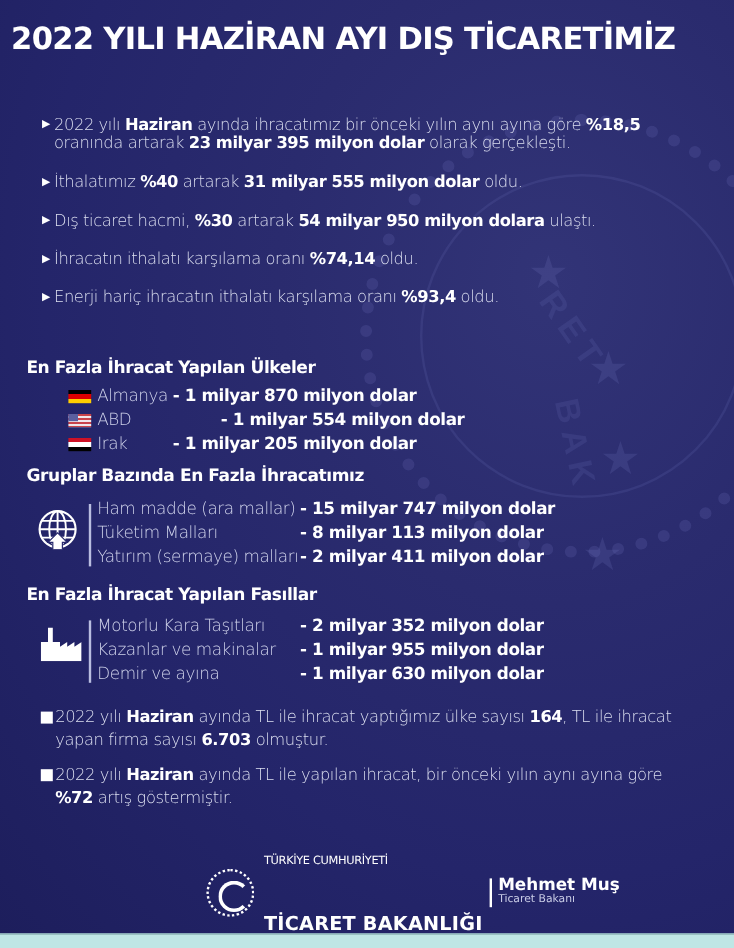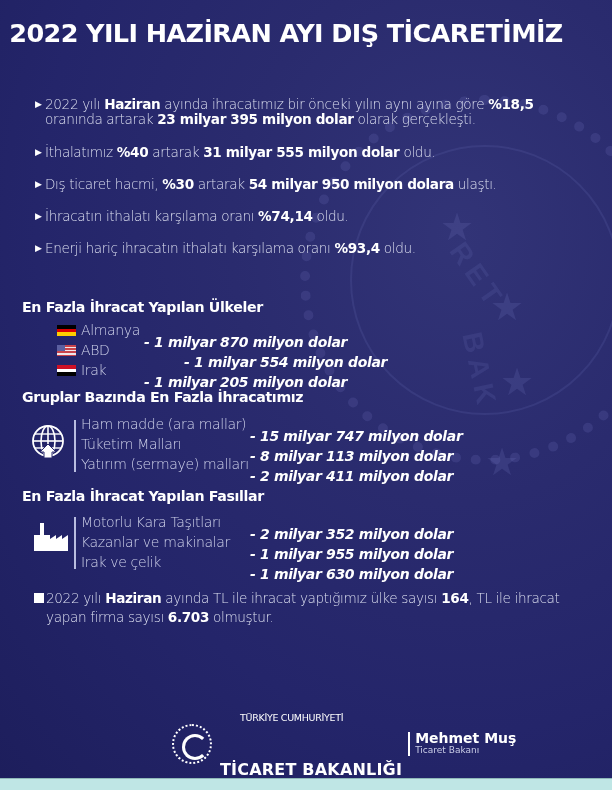--- a/index.html
+++ b/index.html
@@ -21,40 +21,40 @@
   .bullets { position: absolute; left: 35px; top: 97px; width: 560px; }
   .bullet { display: flex; font-size: 13.6px; line-height: 15px; margin-bottom: 18px; color: #dcdff0; font-family: "DejaVu Sans", sans-serif; letter-spacing: -0.35px; font-weight: 300; }
   .bullet .tri { width: 10px; flex: 0 0 10px; font-size: 9px; line-height: 15px; color: #ffffff; }
   .bullet b { color: #ffffff; font-weight: bold; }
   .bullet.b2 { margin-bottom: 17px; }
 
   .section-title { position: absolute; left: 22px; font-family: "DejaVu Sans", sans-serif; font-weight: bold; font-size: 14.2px; color: #ffffff; letter-spacing: -0.35px; }
 
   .row { position: absolute; font-family: "DejaVu Sans", sans-serif; font-size: 14px; line-height: 20px; letter-spacing: -0.35px; }
   .row .label { position: absolute; left: 0; top: 0; color: #cfd2ea; white-space: nowrap; font-weight: 300; }
-  .row .value { position: absolute; top: 12px; color: #ffffff; font-weight: bold; white-space: nowrap; font-style: italic; }
+  .row .value { position: absolute; top: 0; color: #ffffff; font-weight: bold; white-space: nowrap; }
 
   .flag { position: absolute; left: 57px; width: 19px; height: 11px; }
   .flag-de { background: linear-gradient(#000 0 33%, #dd0000 33% 66%, #ffce00 66% 100%); }
   .flag-us { background: repeating-linear-gradient(#c8434b 0 1.6px, #f0e6ea 1.6px 3.2px); }
   .flag-us::before { content: ""; position: absolute; left: 0; top: 0; width: 8px; height: 6px; background: #5b5fa0; }
   .flag-iq { background: linear-gradient(#ce1126 0 33%, #fff 33% 66%, #000 66% 100%); }
 
   .vbar { position: absolute; width: 1.5px; background: #b9bde0; }
 
   .sq-bullets { position: absolute; left: 34px; top: 589px; width: 540px; }
   .sq-bullet { display: flex; font-family: "DejaVu Sans", sans-serif; font-size: 13.6px; line-height: 19px; color: #dcdff0; margin-bottom: 10px; letter-spacing: -0.35px; font-weight: 300; }
   .sq-bullet .sq { flex: 0 0 10px; width: 10px; height: 10px; background: #ffffff; margin-top: 4px; margin-right: 2px; }
   .sq-bullet b { color: #fff; font-weight: bold; }
 
   .footer { position: absolute; left: 172px; top: 722px; height: 44px; display: flex; align-items: center; }
   .footer-logo { width: 40px; height: 40px; border-radius: 50%; border: 2px dotted #ffffff; position: relative; }
   .footer-logo::after { content: ""; position: absolute; left: 8px; top: 8px; width: 20px; height: 20px; border-radius: 50%; border: 3px solid #ffffff; border-right-color: transparent; }
   .footer-org { margin-left: 8px; font-family: "DejaVu Sans", sans-serif; line-height: 12px; }
-  .footer-org .l1 { font-size: 9.5px; color: #ffffff; letter-spacing: -0.3px; margin-left: 20px; }
+  .footer-org .l1 { font-size: 9.5px; color: #ffffff; letter-spacing: -0.3px; }
   .footer-org .l2 { font-size: 16px; font-weight: bold; color: #ffffff; letter-spacing: 0.2px; margin-top: 40px; }
   .footer-sep { width: 2px; height: 24px; background: #ffffff; margin: 0 5px 0 6px; }
   .footer-min { font-family: "DejaVu Sans", sans-serif; line-height: 12px; }
   .footer-min .n { font-size: 14px; font-weight: bold; color: #fff; }
   .footer-min .r { font-size: 9px; color: #c9cce6; }
 </style>
 </head>
 <body>
 
 <div class="poster">
@@ -159,29 +159,35 @@
 
   <div class="row" style="left:81px;top:512px;">
     <span class="label">Motorlu Kara Taşıtları</span>
     <span class="value" style="left:169px;">- 2 milyar 352 milyon dolar</span>
   </div>
   <div class="row" style="left:81px;top:532px;">
     <span class="label">Kazanlar ve makinalar</span>
     <span class="value" style="left:169px;">- 1 milyar 955 milyon dolar</span>
   </div>
   <div class="row" style="left:81px;top:552px;">
-    <span class="label">Irak ve çelik</span>
+    <span class="label">Demir ve ayına</span>
     <span class="value" style="left:169px;">- 1 milyar 630 milyon dolar</span>
   </div>
 
   <div class="sq-bullets">
     <div class="sq-bullet">
       <span class="sq"></span>
       <span>
         <span>2022 yılı </span><b>Haziran</b><span> ayında TL ile ihracat yaptığımız ülke sayısı </span><b>164</b><span>, TL ile ihracat yapan firma sayısı </span><b>6.703</b><span> olmuştur.</span>
+      </span>
+    </div>
+    <div class="sq-bullet">
+      <span class="sq"></span>
+      <span>
+        <span>2022 yılı </span><b>Haziran</b><span> ayında TL ile yapılan ihracat, bir önceki yılın aynı ayına göre </span><b>%72</b><span> artış göstermiştir.</span>
       </span>
     </div>
   </div>
 
   <div class="footer">
     <div class="footer-logo"></div>
     <div class="footer-org">
       <div class="l1">TÜRKİYE CUMHURİYETİ</div>
       <div class="l2">TİCARET BAKANLIĞI</div>
     </div>

